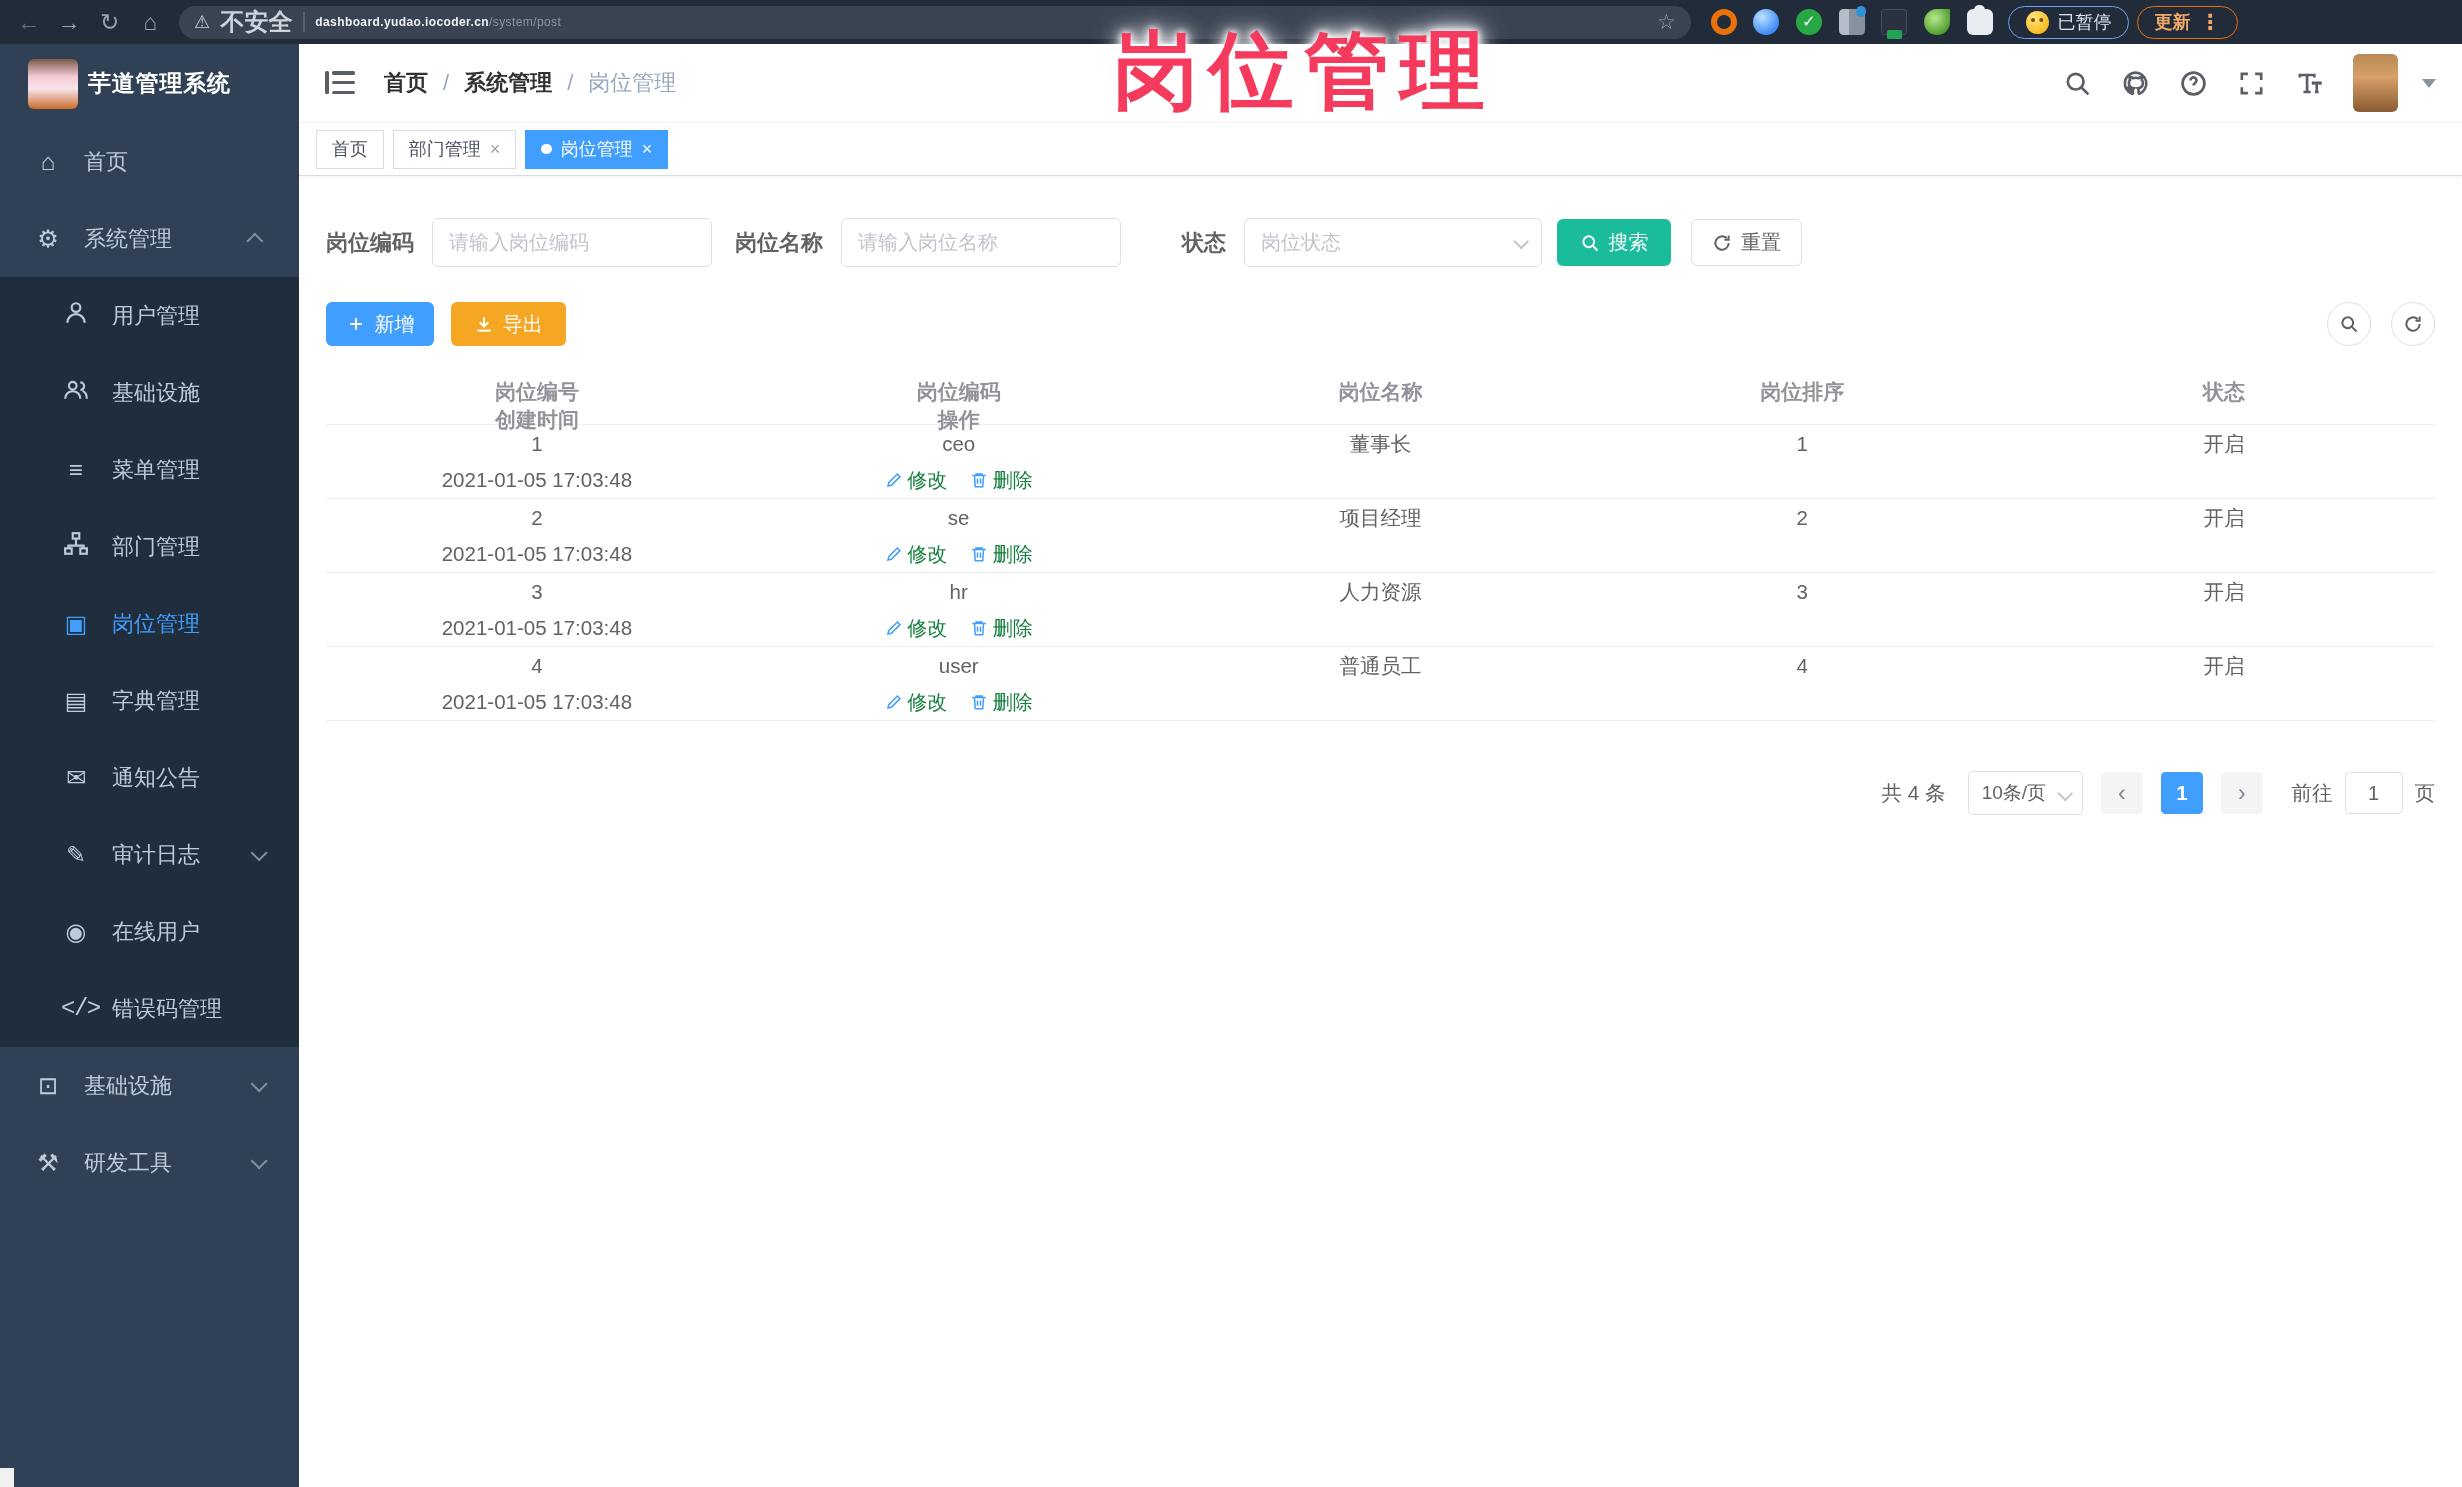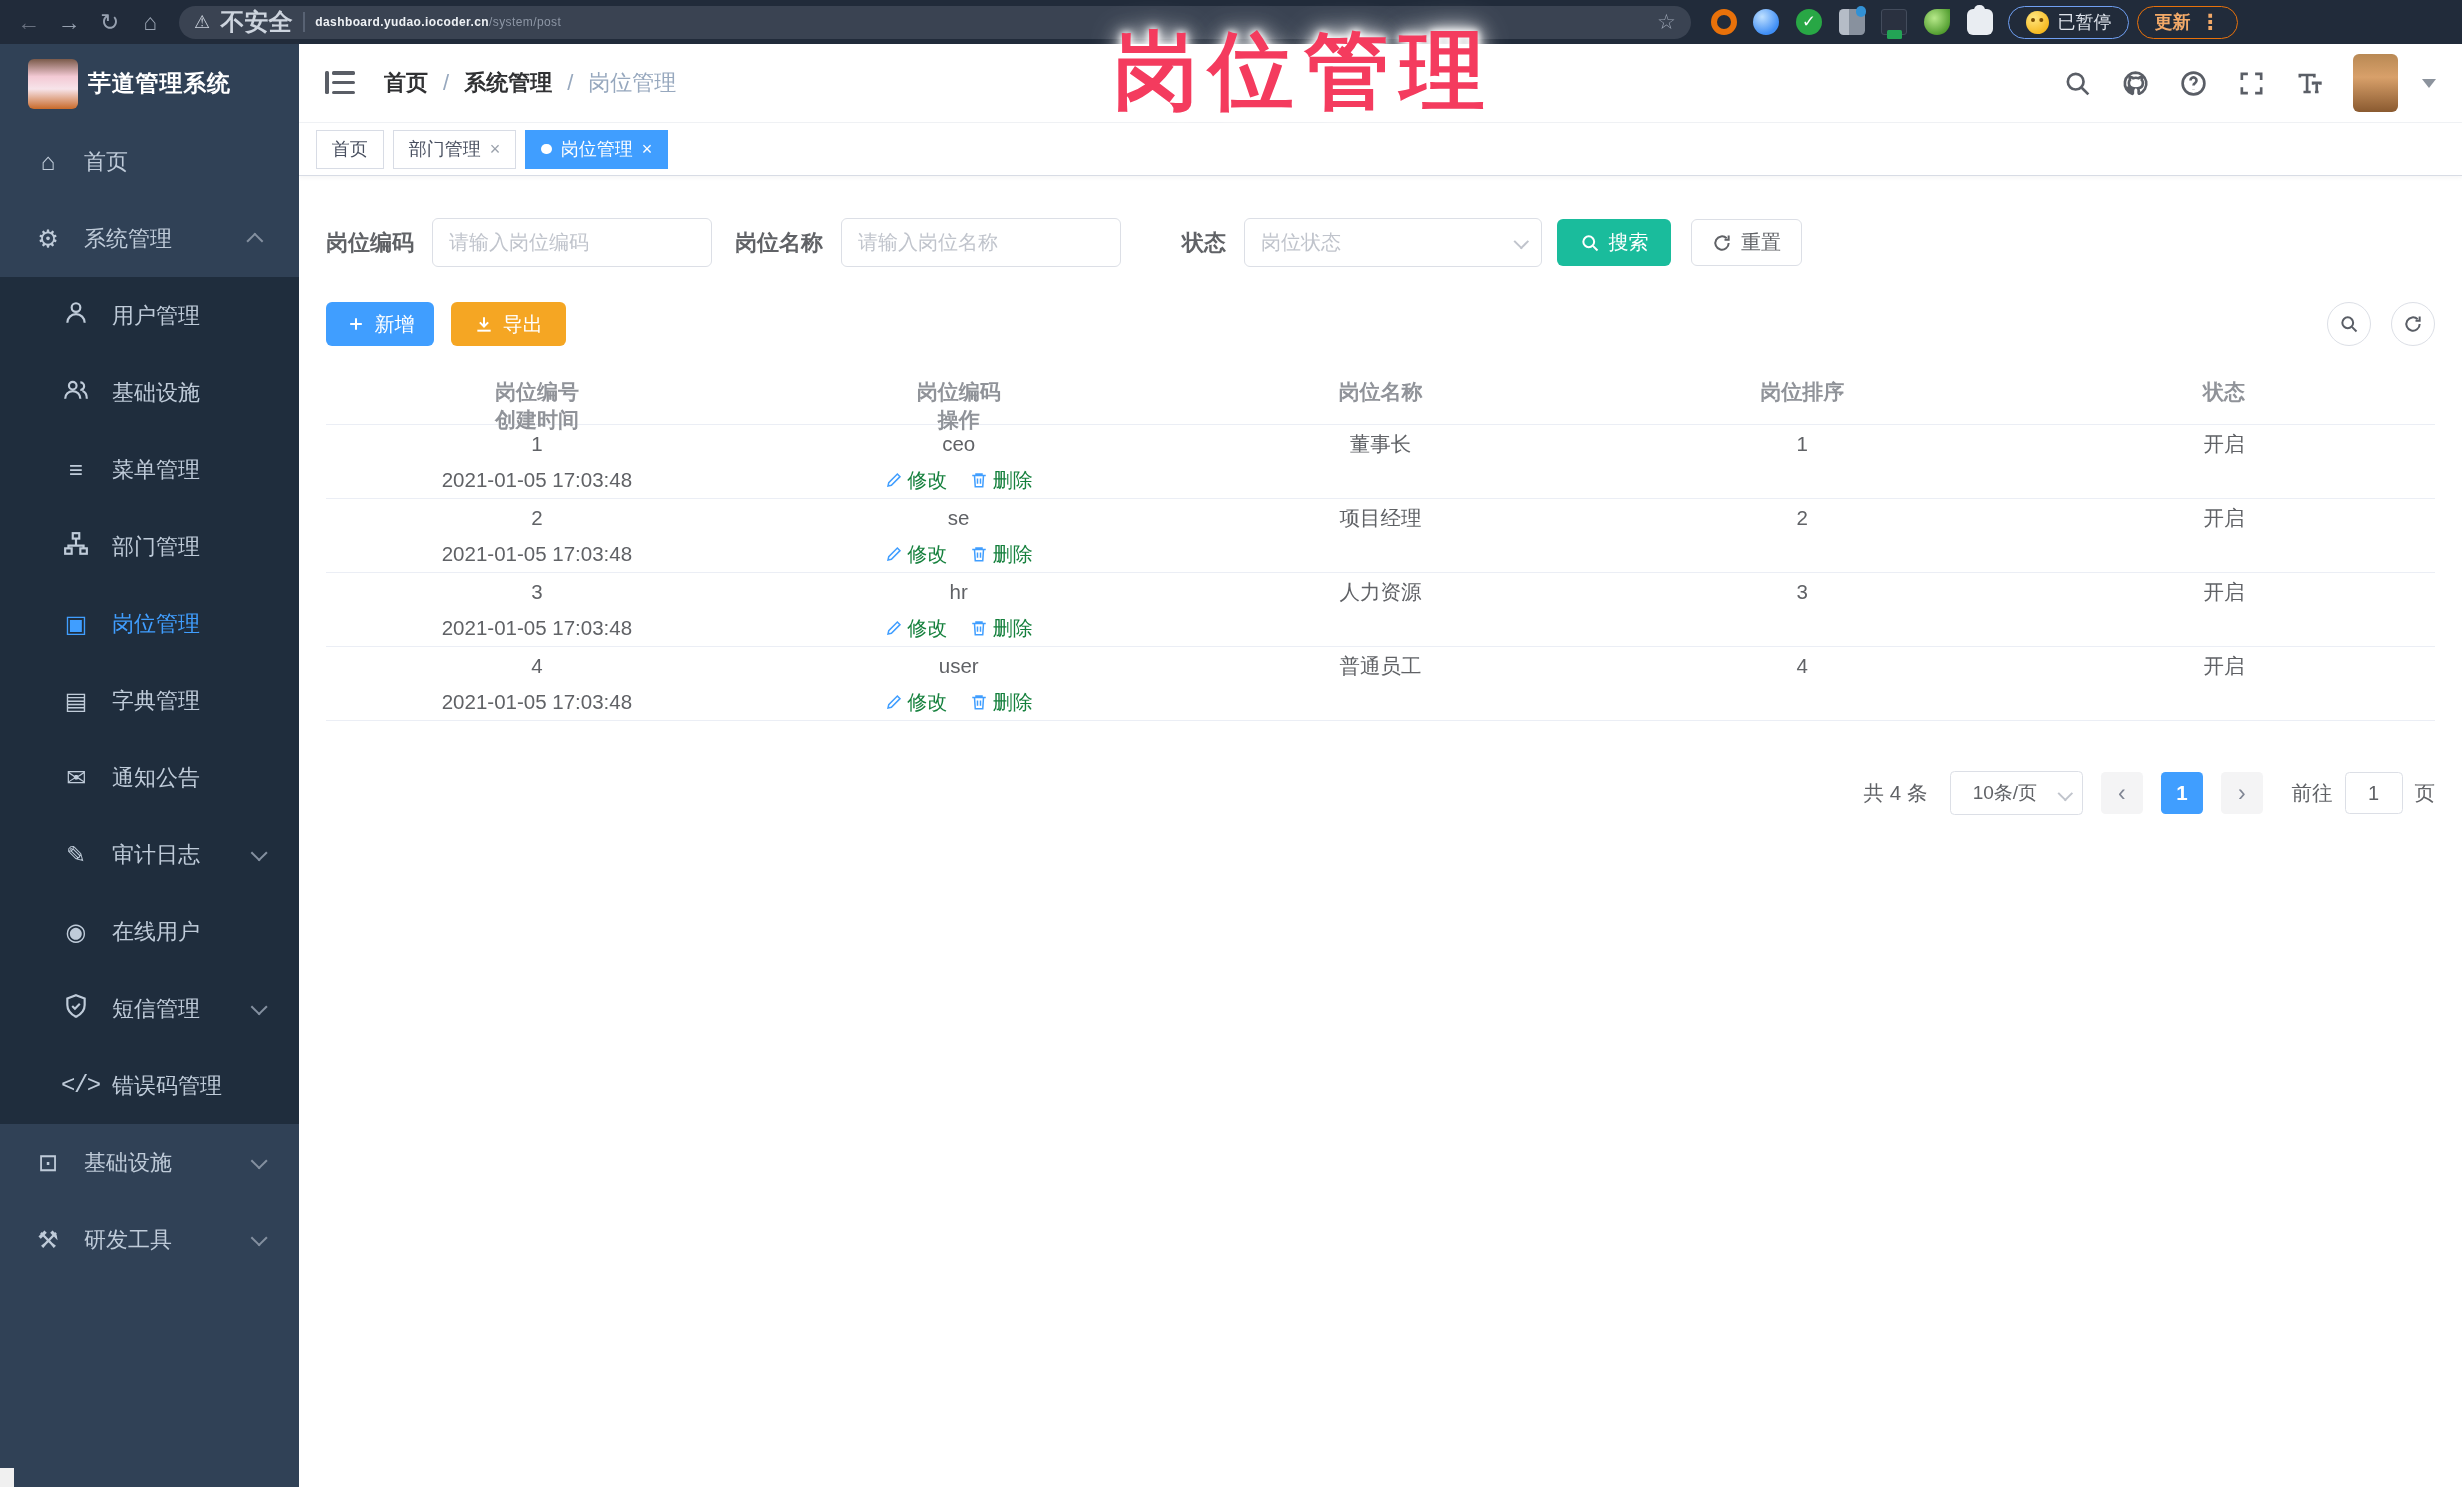--- a/index.html
+++ b/index.html
@@ -132,21 +132,21 @@
   .t-head { height:47px; font-weight:700; color:#909399; font-size:21px; border-bottom:1.5px solid #ebeef5; }
   .t-body .t-row { height:74px; border-bottom:1.5px solid #ebeef5; }
   .op-cell { display:flex; justify-content:center; gap:23px; }
   .op-link { color:#15803d; display:inline-flex; align-items:center; gap:4.5px; cursor:pointer; font-size:20px; }
   .op-link svg { width:18px; height:18px; fill:none; stroke:#409EFF; stroke-width:2; }
 
   
   .pagination { margin-top:50px; display:flex; align-items:center; justify-content:flex-end; gap:18px;
     font-size:20.5px; color:#606266; }
   .pg-total { margin-right:4.5px; }
-  .pg-size { position:relative; width:133px; }
+  .pg-size { position:relative; width:115px; }
   .pg-size input { width:100%; height:44px; border:1.5px solid #dcdfe6; border-radius:4.5px; text-align:center;
     font-size:19px; color:#606266; outline:none; padding-right:23px; }
   .pg-size .sel-chev { top:16.7px; right:12px; }
   .pg-btn { width:42px; height:42px; border-radius:4.5px; background:#f4f4f5; color:#808694;
     display:flex; align-items:center; justify-content:center; font-size:23px; cursor:pointer; }
   .pg-page { width:42px; height:42px; border-radius:4.5px; background:#409EFF; color:#fff; font-weight:700;
     display:flex; align-items:center; justify-content:center; font-size:20.5px; cursor:pointer; }
   .pg-goto { display:flex; align-items:center; gap:12px; margin-left:10.6px; }
   .pg-goto input { width:58px; height:42px; border:1.5px solid #dcdfe6; border-radius:4.5px; text-align:center;
     font-size:20px; color:#606266; outline:none; }
@@ -253,28 +253,20 @@
             <span>通知公告</span>
           </div>
           <div class="menu-item">
             <span class="micon">✎</span>
             <span>审计日志</span>
             <span class="chev down"></span>
           </div>
           <div class="menu-item">
             <span class="micon">◉</span>
             <span>在线用户</span>
-          </div>
-          <div class="menu-item">
-            <span class="micon"><svg viewBox="0 0 24 24">
-                  <path d="M12 2l8 3v6c0 5-3.4 8.6-8 11-4.6-2.4-8-6-8-11V5z"></path>
-                  <path d="M8.5 12l2.5 2.5 4.5-4.5"></path>
-                </svg></span>
-            <span>短信管理</span>
-            <span class="chev down"></span>
           </div>
           <div class="menu-item">
             <span class="micon code-glyph">&lt;/&gt;</span>
             <span>错误码管理</span>
           </div>
         </div>
         <div class="menu-item">
           <span class="micon">⊡</span>
           <span>基础设施</span>
           <span class="chev down"></span>

